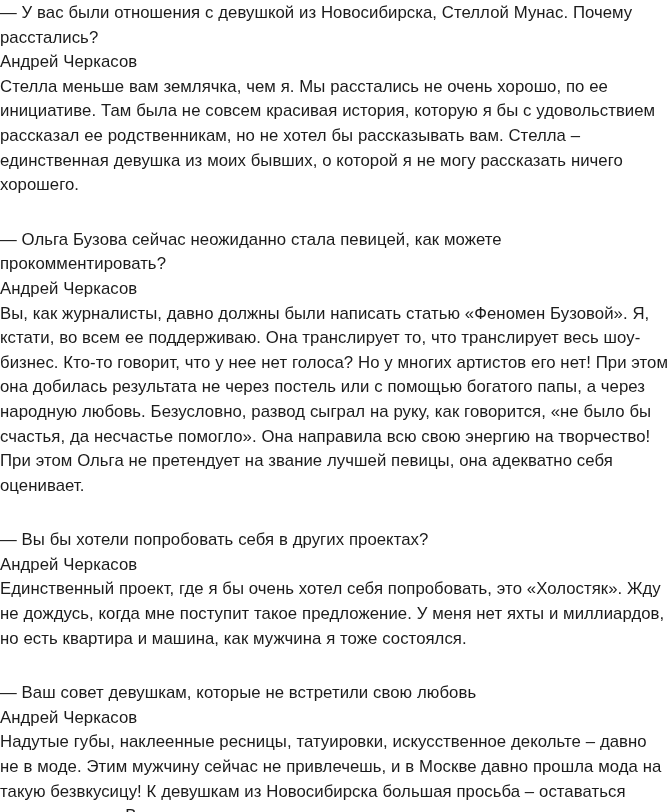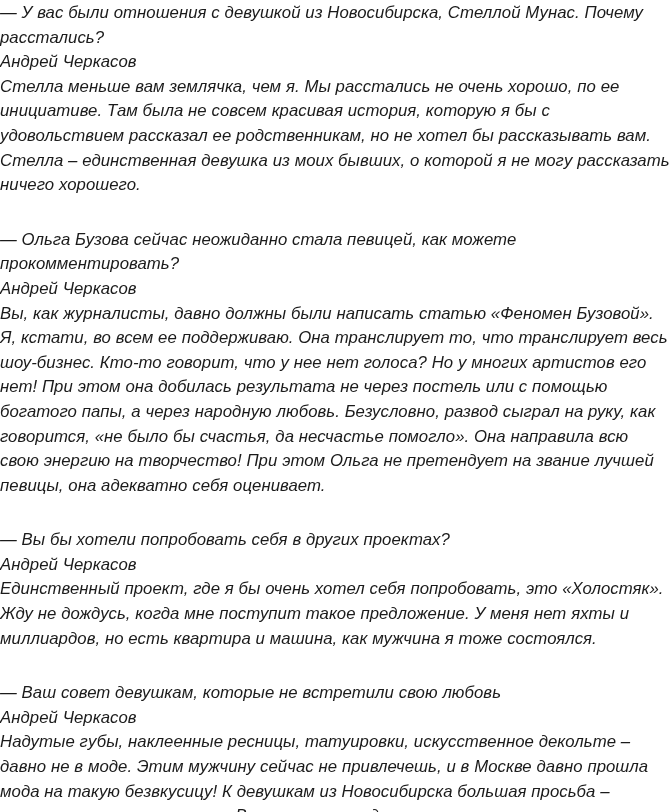--- a/index.html
+++ b/index.html
@@ -16,21 +16,20 @@
     color: #1b1b1b;
     -webkit-font-smoothing: antialiased;
   }
   .article {
     width: 670px;
     padding-top: 1px;
     box-sizing: border-box;
   }
   .qa-block {
     margin: 0 5px 30px 0;
-    font-style: italic;
   }
   .qa-block:last-child {
     margin-bottom: 0;
   }
   .question,
   .speaker,
   .answer {
     margin: 0;
     font-size: 17px;
     line-height: 24.6px;

